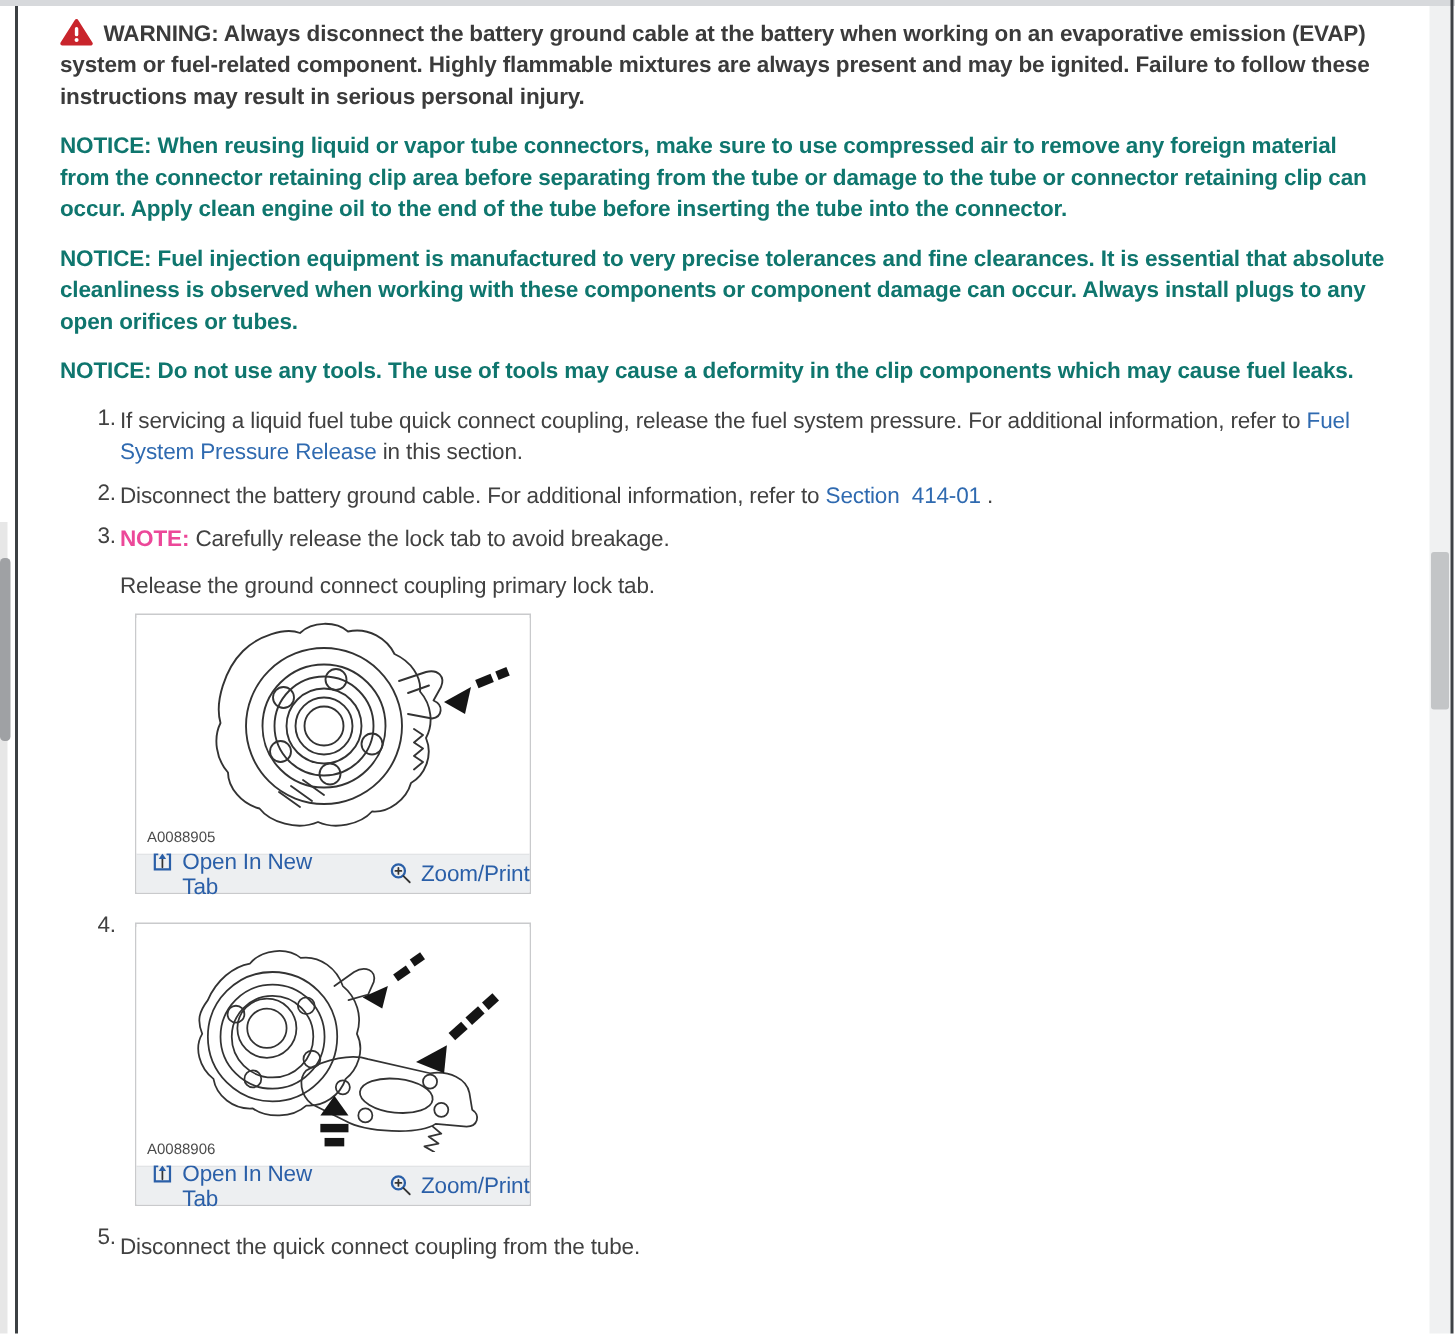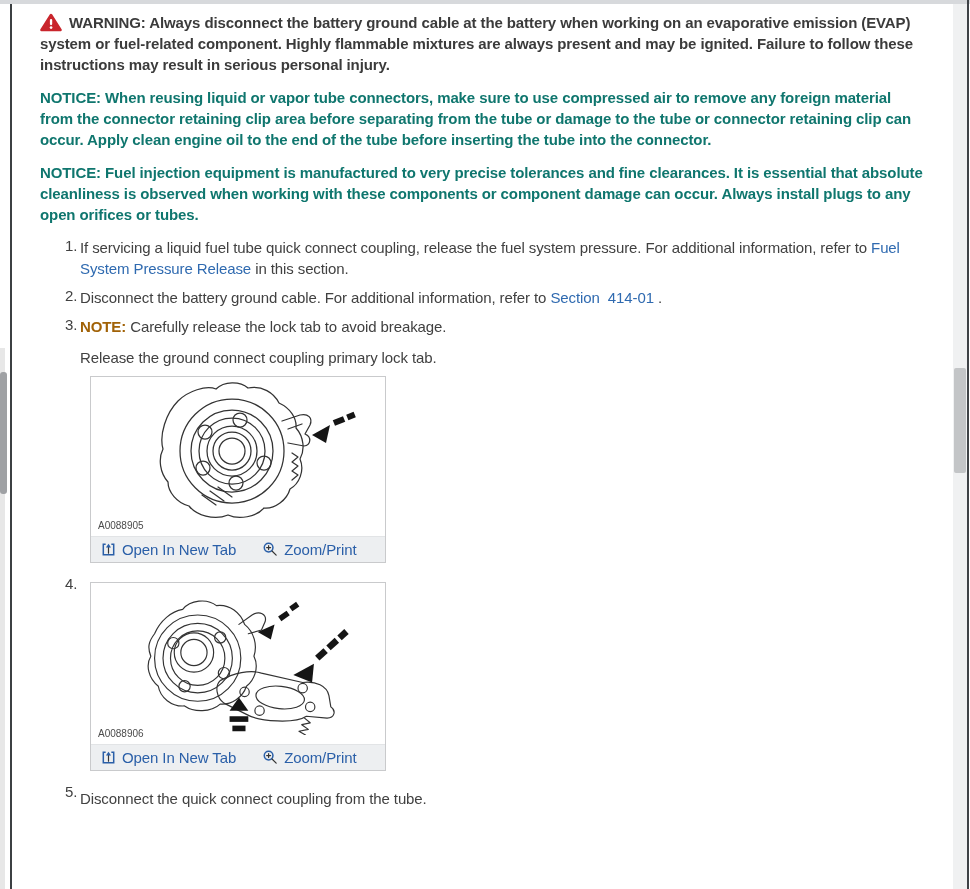--- a/index.html
+++ b/index.html
@@ -26,33 +26,33 @@
   p{margin:0;line-height:21px;}
   .warning-p{font-weight:bold;color:#3b3b3b;margin-bottom:12px;}
   .notice-p{font-weight:bold;color:#0f766e;margin-bottom:12px;}
   .warn-icon{display:inline-block;width:22px;height:19px;vertical-align:-4px;margin-right:7px;}
   .steps{margin:6px 0 0 25px;}
   .step{display:flex;margin-bottom:8px;}
   .num{flex:none;width:15px;}
   .sbody{flex:1;min-width:0;}
   .link{color:#2f6ab0;cursor:pointer;text-decoration:none;white-space:pre-wrap;}
   .pre,.post{white-space:pre-wrap;}
-  b.inline-label{color:#a16207;}
+  b.inline-label{color:#ec4899;}
   .note-italic{}
   .sub-p{margin-top:10px;}
   .sub-p2{margin-top:5px;}
 
   
-  .figure{width:296px;border:1px solid #c9cacc;margin:8px 0 4px 10px;box-sizing:border-box;background:#fff;}
+  .figure{width:264px;border:1px solid #c9cacc;margin:8px 0 4px 10px;box-sizing:border-box;background:#fff;}
   .fig2 .figure{margin-top:7px;}
   .fig-canvas{position:relative;height:157px;background:#fff;}
   .fig2 .fig-canvas{height:159px;}
   .fig-label{position:absolute;left:7px;bottom:5px;font-size:10px;letter-spacing:0;color:#4b4b4b;}
   .fig-footer{height:25px;background:#edeff1;border-top:1px solid #e2e4e6;display:flex;align-items:center;padding-left:9px;}
-  .fig-link{display:flex;align-items:center;color:#2a5fa8;font-size:15px;cursor:pointer;text-decoration:none;}
+  .fig-link{display:flex;align-items:flex-start;color:#2a5fa8;font-size:15px;cursor:pointer;text-decoration:none;}
   .fig-link + .fig-link{margin-left:26px;}
   .fig-link svg{margin-right:5px;}
   .drawing{display:block;margin:2px auto 0 auto;}
   line,path.s,circle.s,ellipse.s{stroke:#333;fill:none;stroke-width:1.25;stroke-linejoin:round;stroke-linecap:round;}
   .ink{fill:#151515;stroke:none;}
 </style>
 </head>
 <body>
 
 <div class="top-strip"></div>
@@ -68,20 +68,22 @@
           <circle cx="11.05" cy="14.6" r="1.35" fill="#fff"></circle>
         </svg></span><b>WARNING:</b>
     <span>Always disconnect the battery ground cable at the battery when working on an evaporative emission (EVAP) system or fuel-related component. Highly flammable mixtures are always present and may be ignited. Failure to follow these instructions may result in serious personal injury.</span></p>
 
   <p class="notice-p"><b>NOTICE:</b>
     <span>When reusing liquid or vapor tube connectors, make sure to use compressed air to remove any foreign material from the connector retaining clip area before separating from the tube or damage to the tube or connector retaining clip can occur. Apply clean engine oil to the end of the tube before inserting the tube into the connector.</span></p>
 
   <p class="notice-p"><b>NOTICE:</b>
     <span>Fuel injection equipment is manufactured to very precise tolerances and fine clearances. It is essential that absolute cleanliness is observed when working with these components or component damage can occur. Always install plugs to any open orifices or tubes.</span></p>
 
+  <p class="notice-p"><b>NOTICE:</b>
+    <span>Do not use any tools. The use of tools may cause a deformity in the clip components which may cause fuel leaks.</span></p>
 
   <div class="steps">
 
     <div class="step">
       <span class="num">1.</span>
       <div class="sbody">
         <p><span class="pre">If servicing a liquid fuel tube quick connect coupling, release the fuel system pressure. For additional information, refer to </span><a class="link">Fuel System Pressure Release</a><span class="post"> in this section.</span></p>
       </div>
     </div>
 

